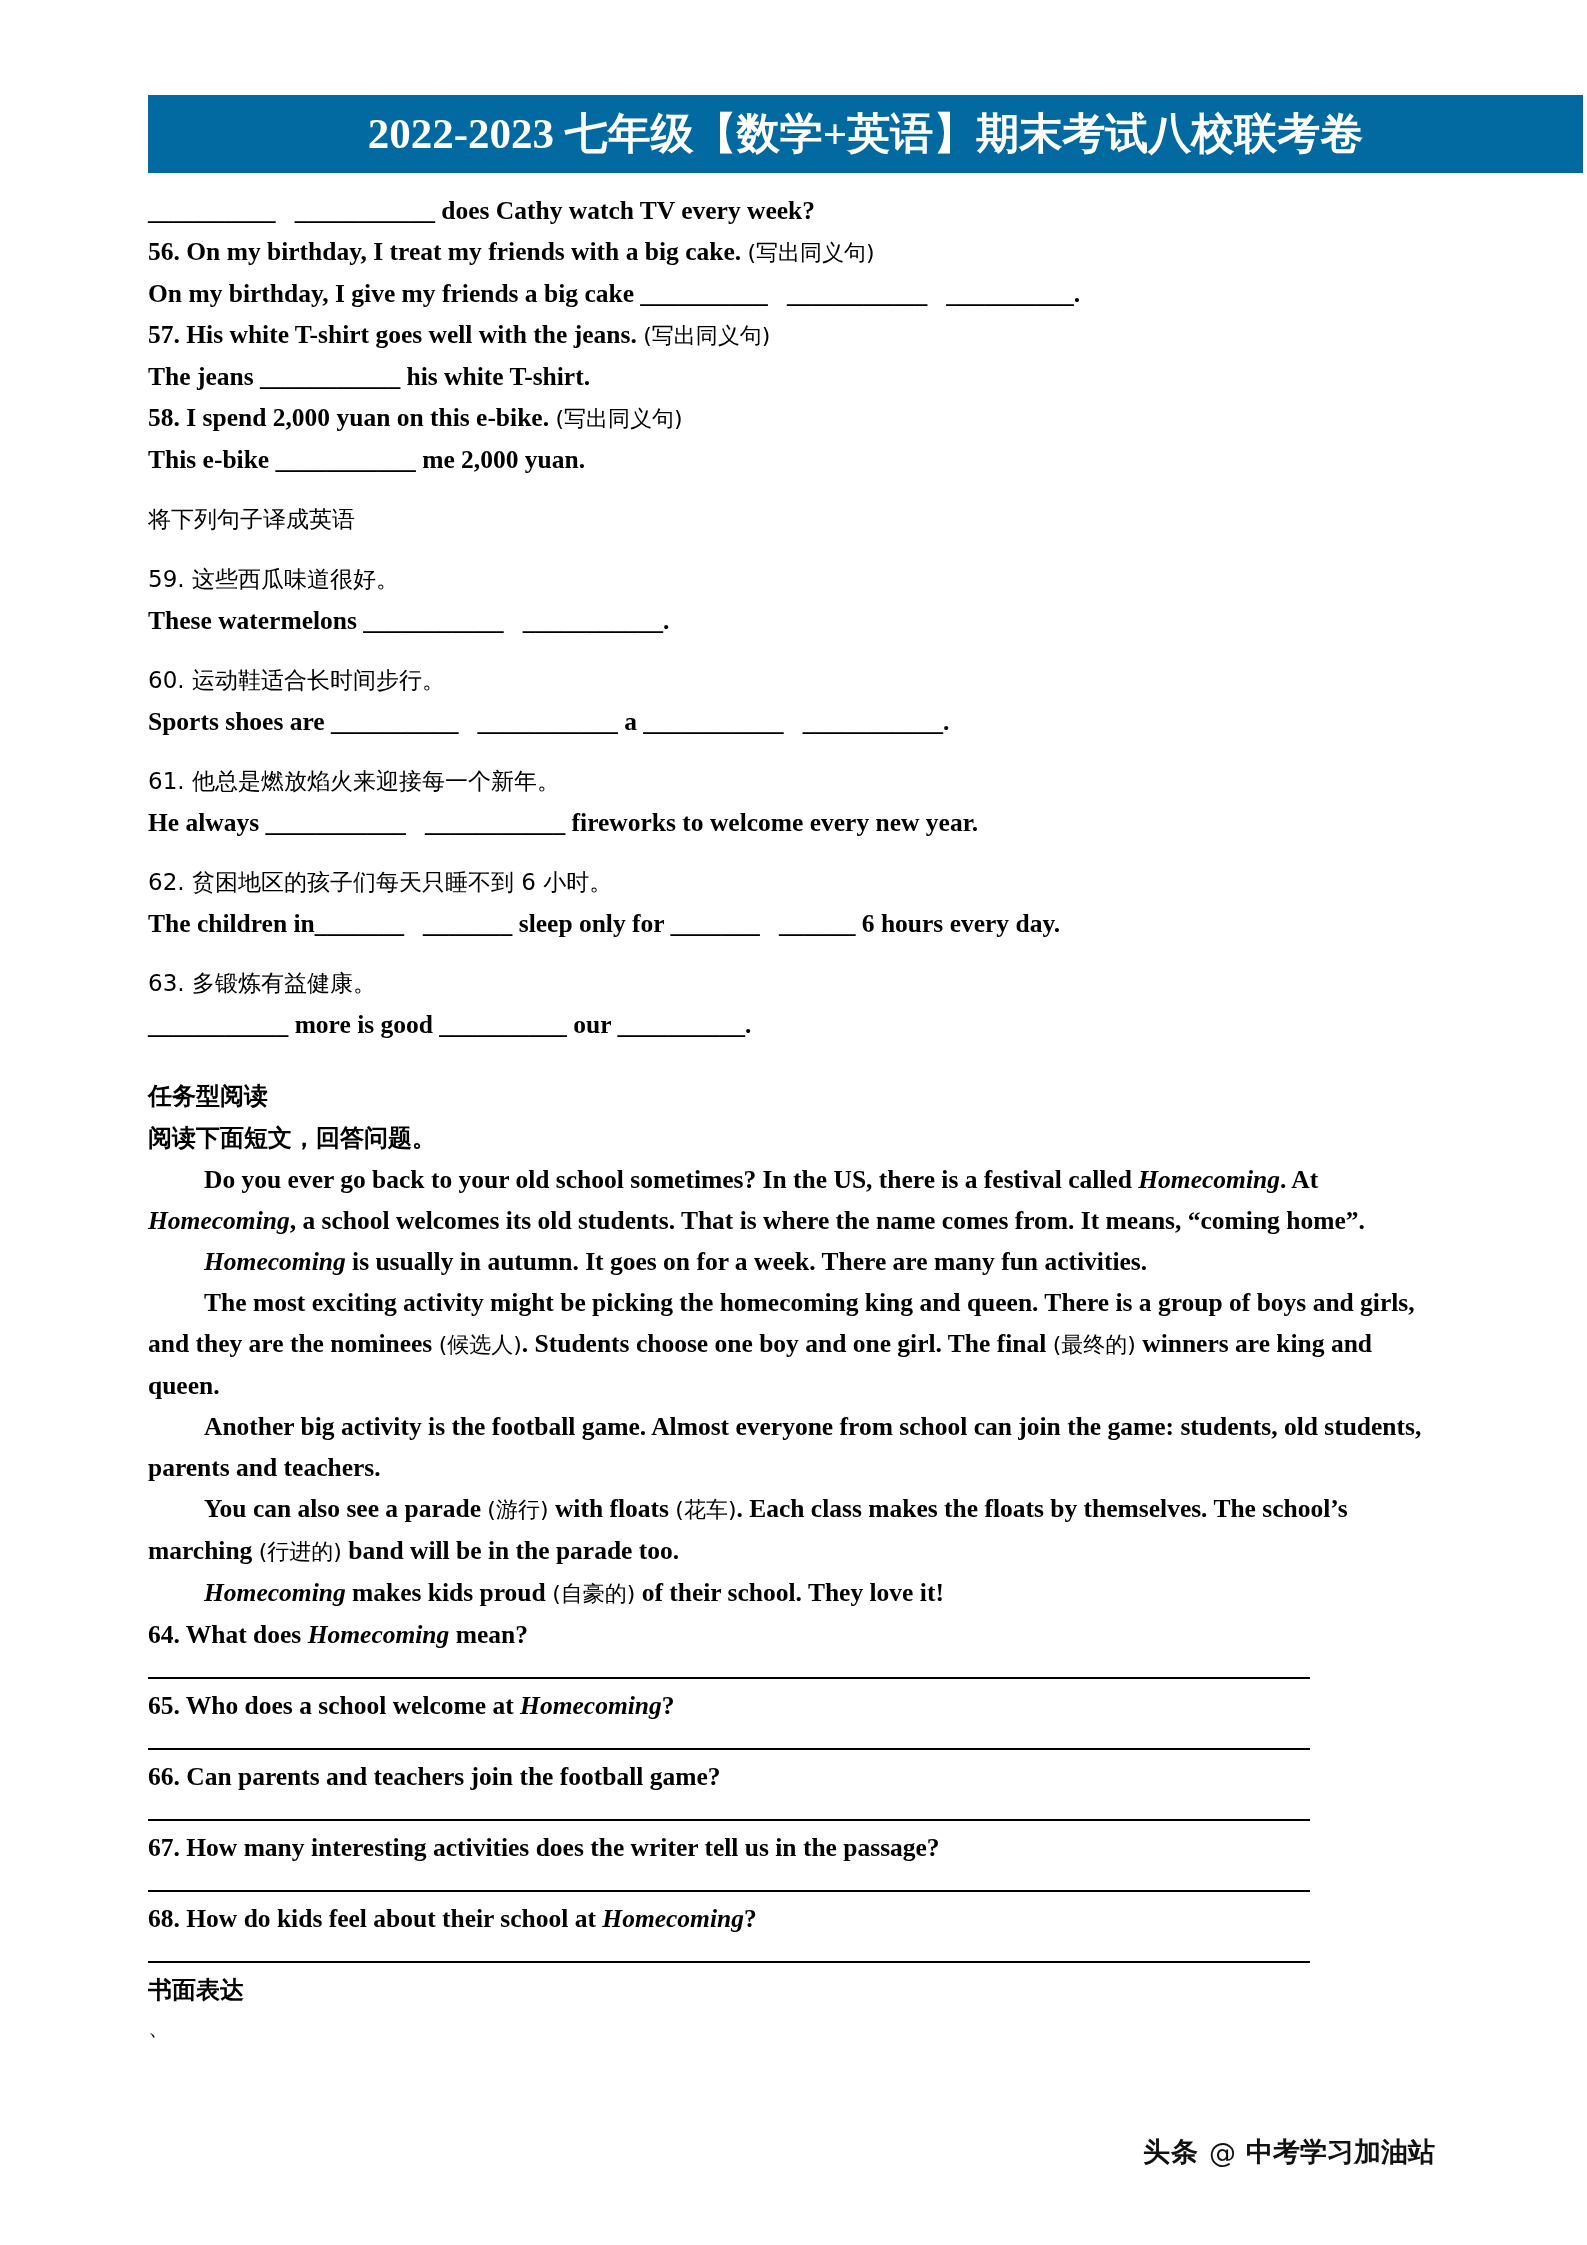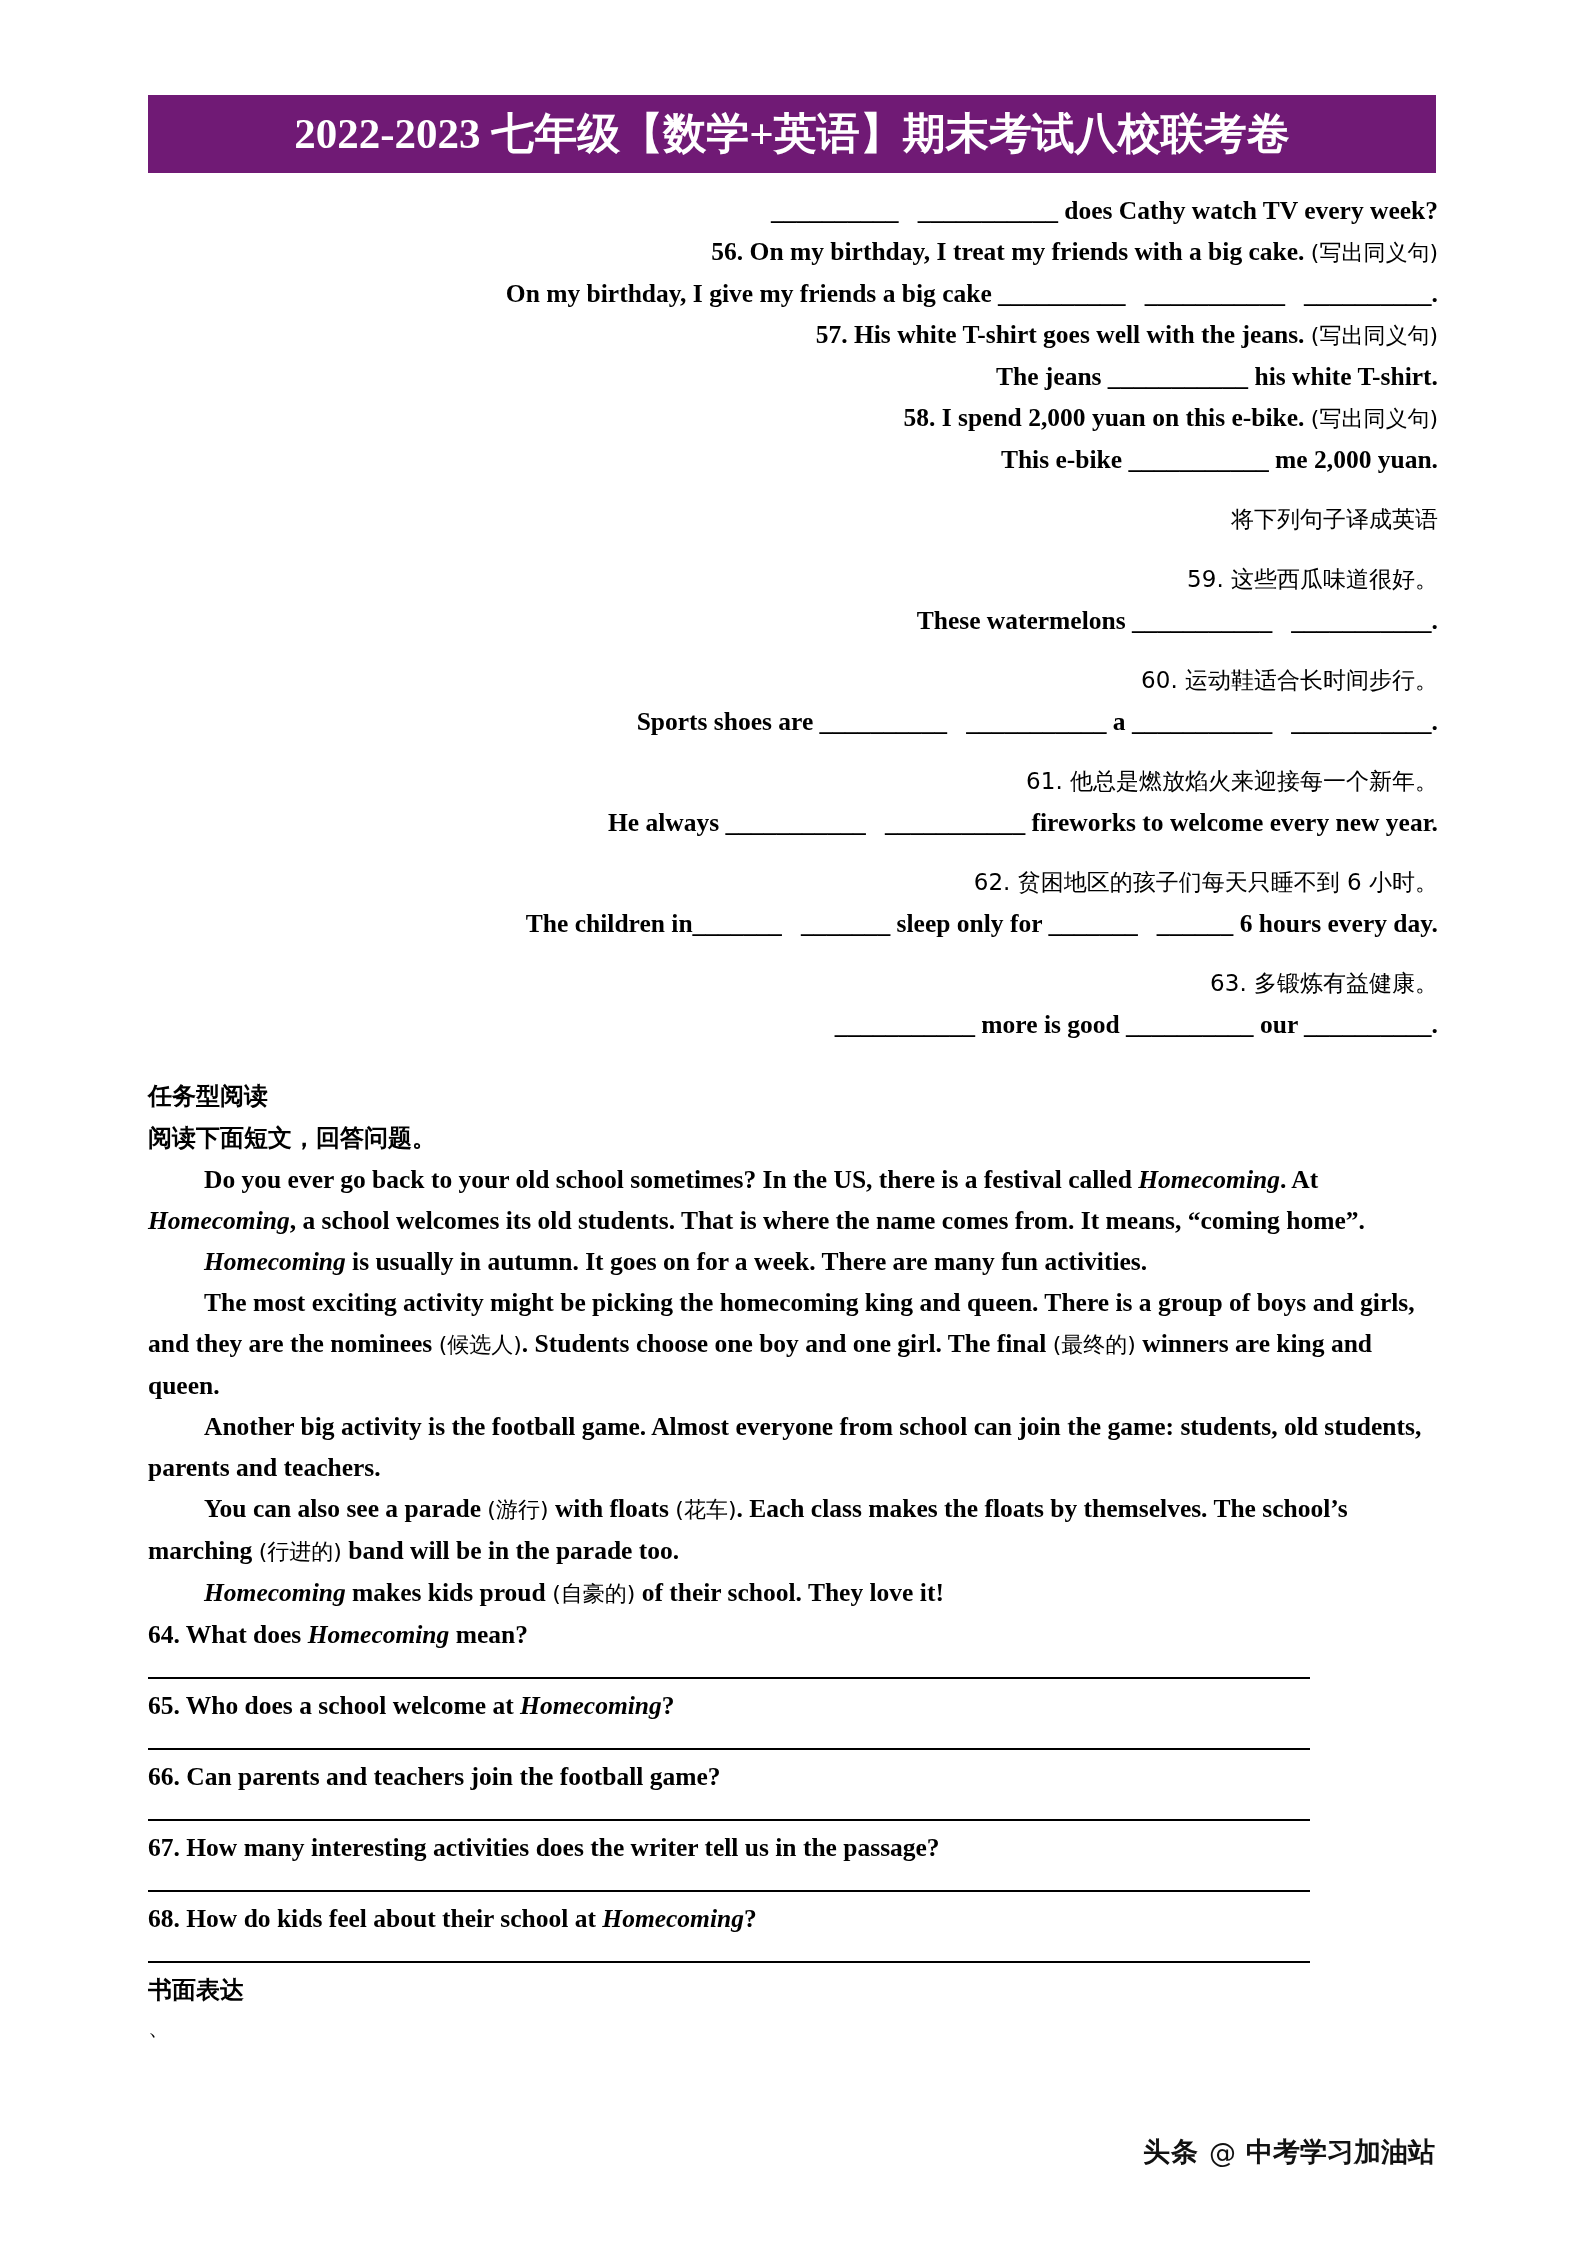--- a/index.html
+++ b/index.html
@@ -19,23 +19,23 @@
     position: absolute;
     left: 0; top: 0;
     width: 1587px;
     height: 2245px;
     background: #fff;
   }
   .banner {
     position: absolute;
     left: 148px;
     top: 95px;
-    width: 1288px;
+    width: 1435px;
     height: 78px;
-    background: #701a75;
+    background: #0369a1;
     display: flex;
     align-items: center;
     justify-content: center;
     box-sizing: border-box;
   }
   .banner-text {
     color: #ffffff;
     font-family: "Liberation Serif", serif;
     font-weight: bold;
     font-size: 43px;
@@ -47,21 +47,20 @@
     left: 148px;
     top: 190px;
     width: 1290px;
   }
   .ln {
     font-size: 25.5px;
     line-height: 41px;
     font-weight: bold;
     white-space: pre-wrap;
     font-family: "Liberation Serif", serif;
-    text-align: right;
   }
   .cn {
     font-weight: normal;
     font-family: "DejaVu Sans", sans-serif;
     font-size: 23px;
     margin-top: 19px;
   }
   .cn-note {
     font-weight: normal;
     font-family: "DejaVu Sans", sans-serif;

